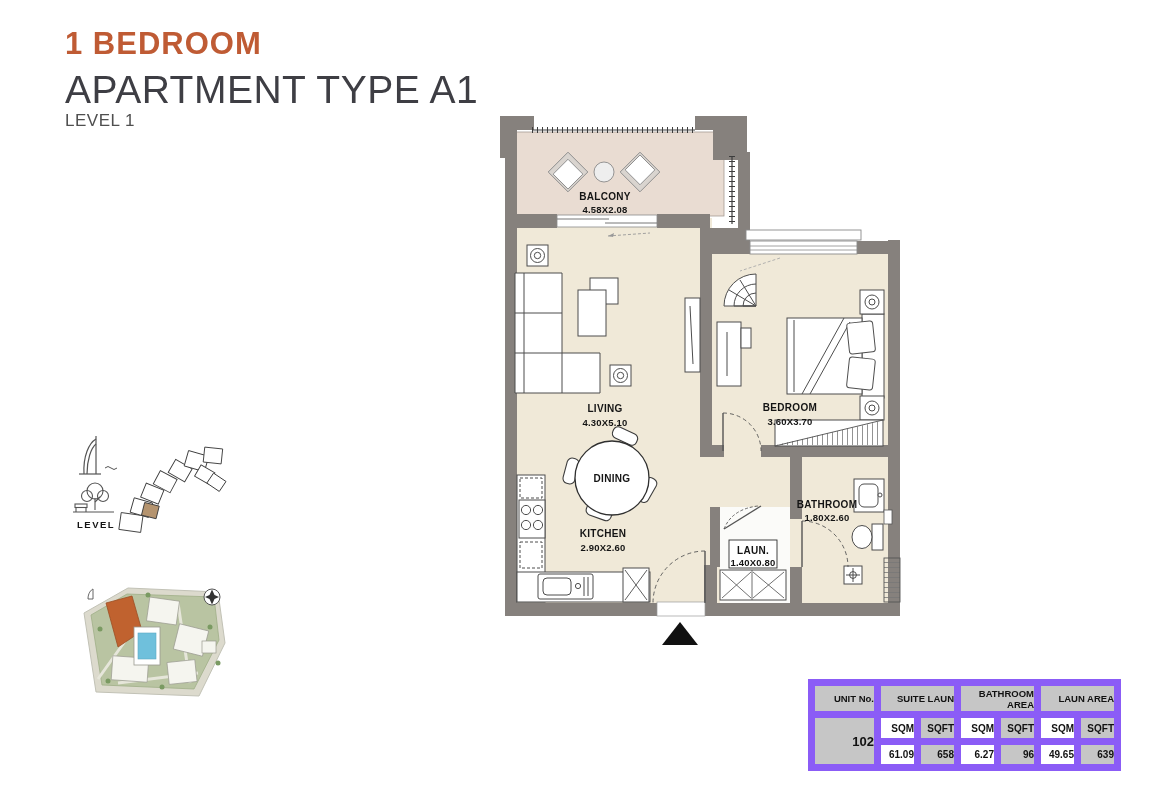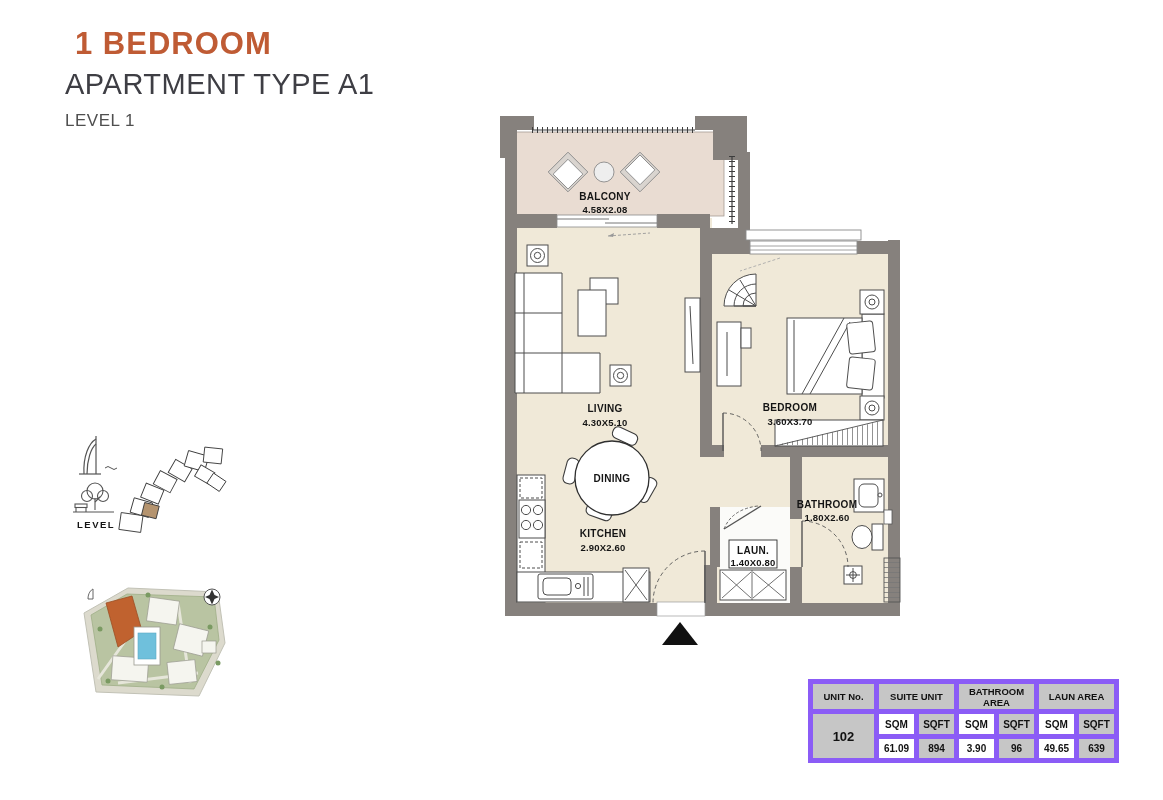--- a/index.html
+++ b/index.html
@@ -1,28 +1,28 @@
 <!DOCTYPE html>
 <html><head>
 <meta charset="utf-8">
 <style>
   html,body{margin:0;padding:0;background:#fff;}
   .page{position:relative;width:1163px;height:800px;background:#ffffff;overflow:hidden;
         font-family:"Liberation Sans",sans-serif;}
   .abs{position:absolute;}
-  .title{left:65px;top:26px;font-size:31px;font-weight:bold;letter-spacing:1px;color:#bf5b34;margin-left:10px;}
-  .subtitle{left:65px;top:68px;font-size:29px;font-weight:normal;letter-spacing:.5px;color:#3e3e44;}
+  .title{left:65px;top:26px;font-size:31px;font-weight:bold;letter-spacing:1px;color:#bf5b34;}
+  .subtitle{left:65px;top:68px;font-size:39px;font-weight:normal;letter-spacing:.5px;color:#3e3e44;}
   .level{left:65px;top:111px;font-size:17px;font-weight:normal;letter-spacing:.5px;color:#4f4f4f;}
   svg text{font-family:"Liberation Sans",sans-serif;fill:#141414;}
   .roomname{font-size:10px;font-weight:bold;letter-spacing:.3px;}
   .roomdim{font-size:9.5px;font-weight:bold;letter-spacing:.2px;}
   
   .area-table{left:808px;top:679px;border-collapse:collapse;table-layout:fixed;
               font-weight:bold;color:#111;border:2px solid #3f3f3f;}
-  .area-table td{border:5px solid #8b5cf6;text-align:center;vertical-align:middle;
+  .area-table td{border:7px solid #8b5cf6;text-align:right;vertical-align:middle;
                  font-size:10px;padding:0;}
   .area-table .g{background:#c6c6c6;}
   .area-table .w{background:#ffffff;}
   .area-table .unitno{font-size:13px;margin-top:20px;}
   .area-table tr.r1 td{height:25px;font-size:9.5px;}
   .area-table tr.r2 td{height:20px;}
   .area-table tr.r3 td{height:19px;}
 </style>
 </head>
 <body>
@@ -354,37 +354,37 @@
         <col style="width:40px">
         <col style="width:40px">
       <col style="width:40px">
         <col style="width:40px">
         <col style="width:40px">
         <col style="width:40px">
     </colgroup>
     <tbody>
         <tr class="r1">
       <td class="g">UNIT No.</td>
-      <td class="g" colspan="2">SUITE UNIT</td>
+      <td class="g" colspan="2">SUITE LAUN</td>
       <td class="g" colspan="2">BATHROOM AREA</td>
       <td class="g" colspan="2">LAUN AREA</td>
     </tr>
     <tr class="r2">
       <td class="g unitno" rowspan="2">102</td>
       <td class="w">SQM</td>
       <td class="g">SQFT</td>
       <td class="w">SQM</td>
       <td class="g">SQFT</td>
       <td class="w">SQM</td>
       <td class="g">SQFT</td>
     </tr>
     <tr class="r3">
       <td class="w">61.09</td>
-      <td class="g">894</td>
-      <td class="w">3.90</td>
+      <td class="g">658</td>
+      <td class="w">6.27</td>
       <td class="g">96</td>
       <td class="w">49.65</td>
       <td class="g">639</td>
     </tr>
   </tbody>
     </table>
 
 </div>
 
 </body></html>

